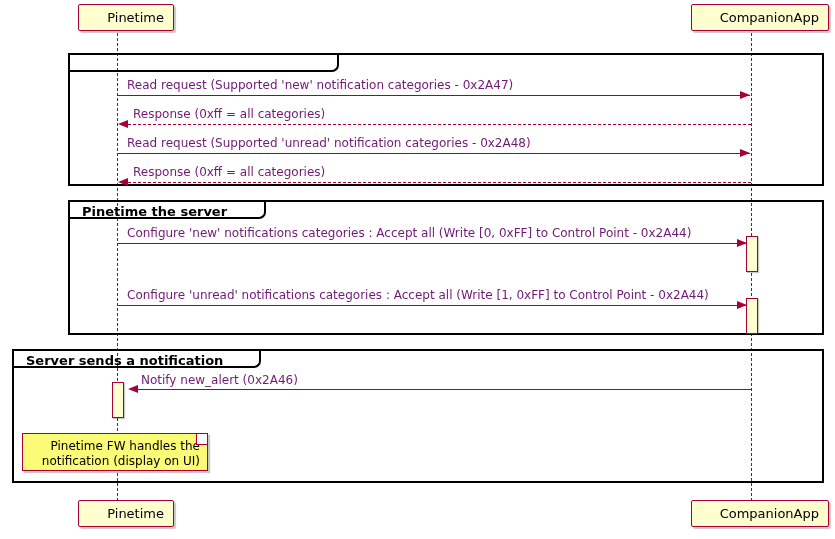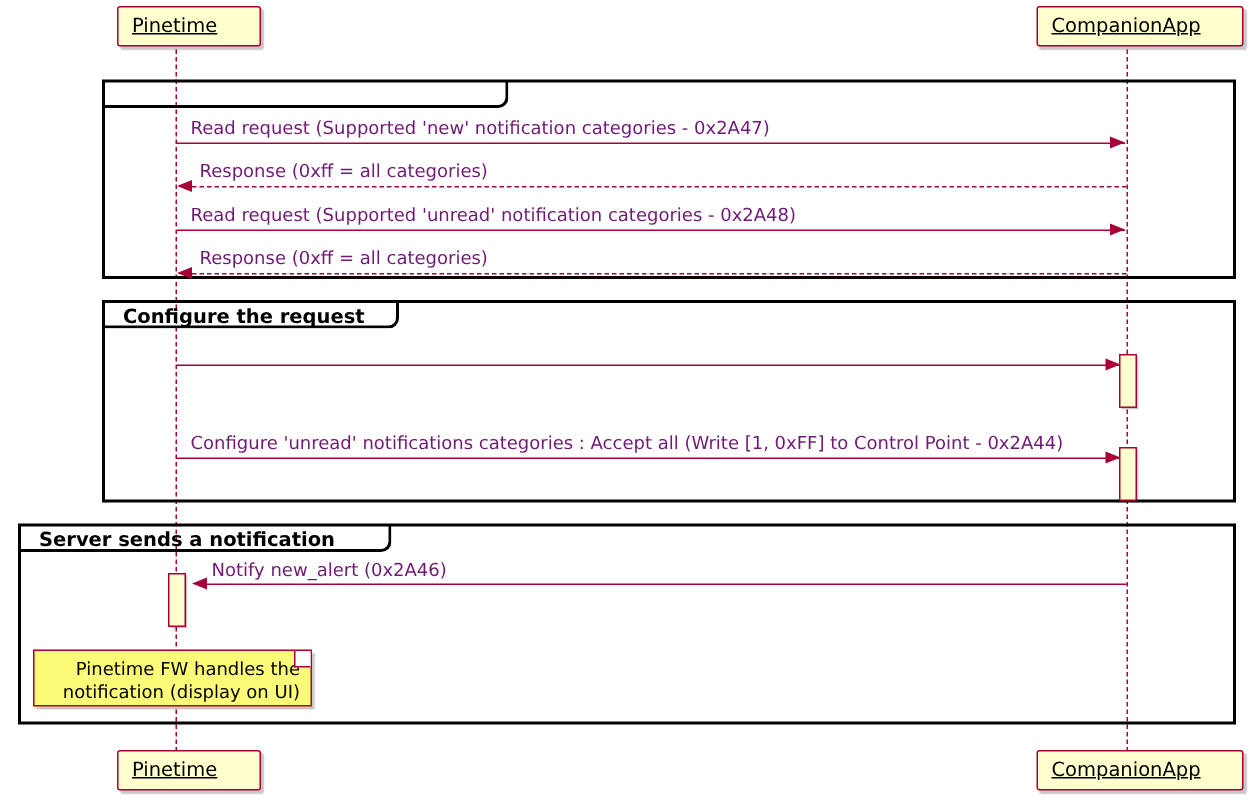--- a/index.html
+++ b/index.html
@@ -21,22 +21,21 @@
     position: absolute;
     background: #FEFECE;
     border: 1px solid #A80036;
     border-radius: 2px;
     color: #000000;
     font-size: 13px;
     line-height: 1;
     padding: 6px 9px;
     white-space: nowrap;
     box-shadow: 2px 2px 1px rgba(0,0,0,0.22);
-    text-align: left;
-    text-decoration: underline;
+    text-align: right;
   }
   .lifeline {
     position: absolute;
     width: 0;
     border-left: 1px dashed #A80036;
   }
   .activation {
     position: absolute;
     width: 10px;
     background: #FEFECE;
@@ -144,24 +143,25 @@
   <div class="msg-line" style="left:118px; top:153px; width:632px;"></div>
   <div class="arrow-head arrow-right" style="left:740px; top:149px;"></div>
   <div class="msg-label" style="left:127px; top:137px;">Read request (Supported 'unread' notification categories - 0x2A48)</div>
 
   <div class="msg-line dashed" style="left:123px; top:182px; width:628px;"></div>
   <div class="arrow-head arrow-left" style="left:118px; top:178px;"></div>
   <div class="msg-label" style="left:133px; top:166px;">Response (0xff = all categories)</div>
 
   <div class="group-box" style="left:68px; top:200px; width:756px; height:135px;"></div>
   <div class="group-tab" style="left:68px; top:200px; width:198px; height:19px;"></div>
-  <div class="group-label" style="left:82px; top:204px;">Configure the request</div>
+  <div class="group-label" style="left:82px; top:204px;">Pinetime the server</div>
 
   <div class="msg-line" style="left:118px; top:243px; width:629px;"></div>
   <div class="arrow-head arrow-right" style="left:737px; top:239px;"></div>
+  <div class="msg-label" style="left:127px; top:227px;">Configure 'new' notifications categories : Accept all (Write [0, 0xFF] to Control Point - 0x2A44)</div>
   <div class="activation" style="left:746px; top:236px; height:34px;"></div>
 
   <div class="msg-line" style="left:118px; top:305px; width:629px;"></div>
   <div class="arrow-head arrow-right" style="left:737px; top:301px;"></div>
   <div class="msg-label" style="left:127px; top:289px;">Configure 'unread' notifications categories : Accept all (Write [1, 0xFF] to Control Point - 0x2A44)</div>
   <div class="activation" style="left:746px; top:298px; height:34px;"></div>
 
   <div class="group-box" style="left:12px; top:349px; width:812px; height:134px;"></div>
   <div class="group-tab" style="left:12px; top:349px; width:249px; height:19px;"></div>
   <div class="group-label" style="left:26px; top:353px;">Server sends a notification</div>

